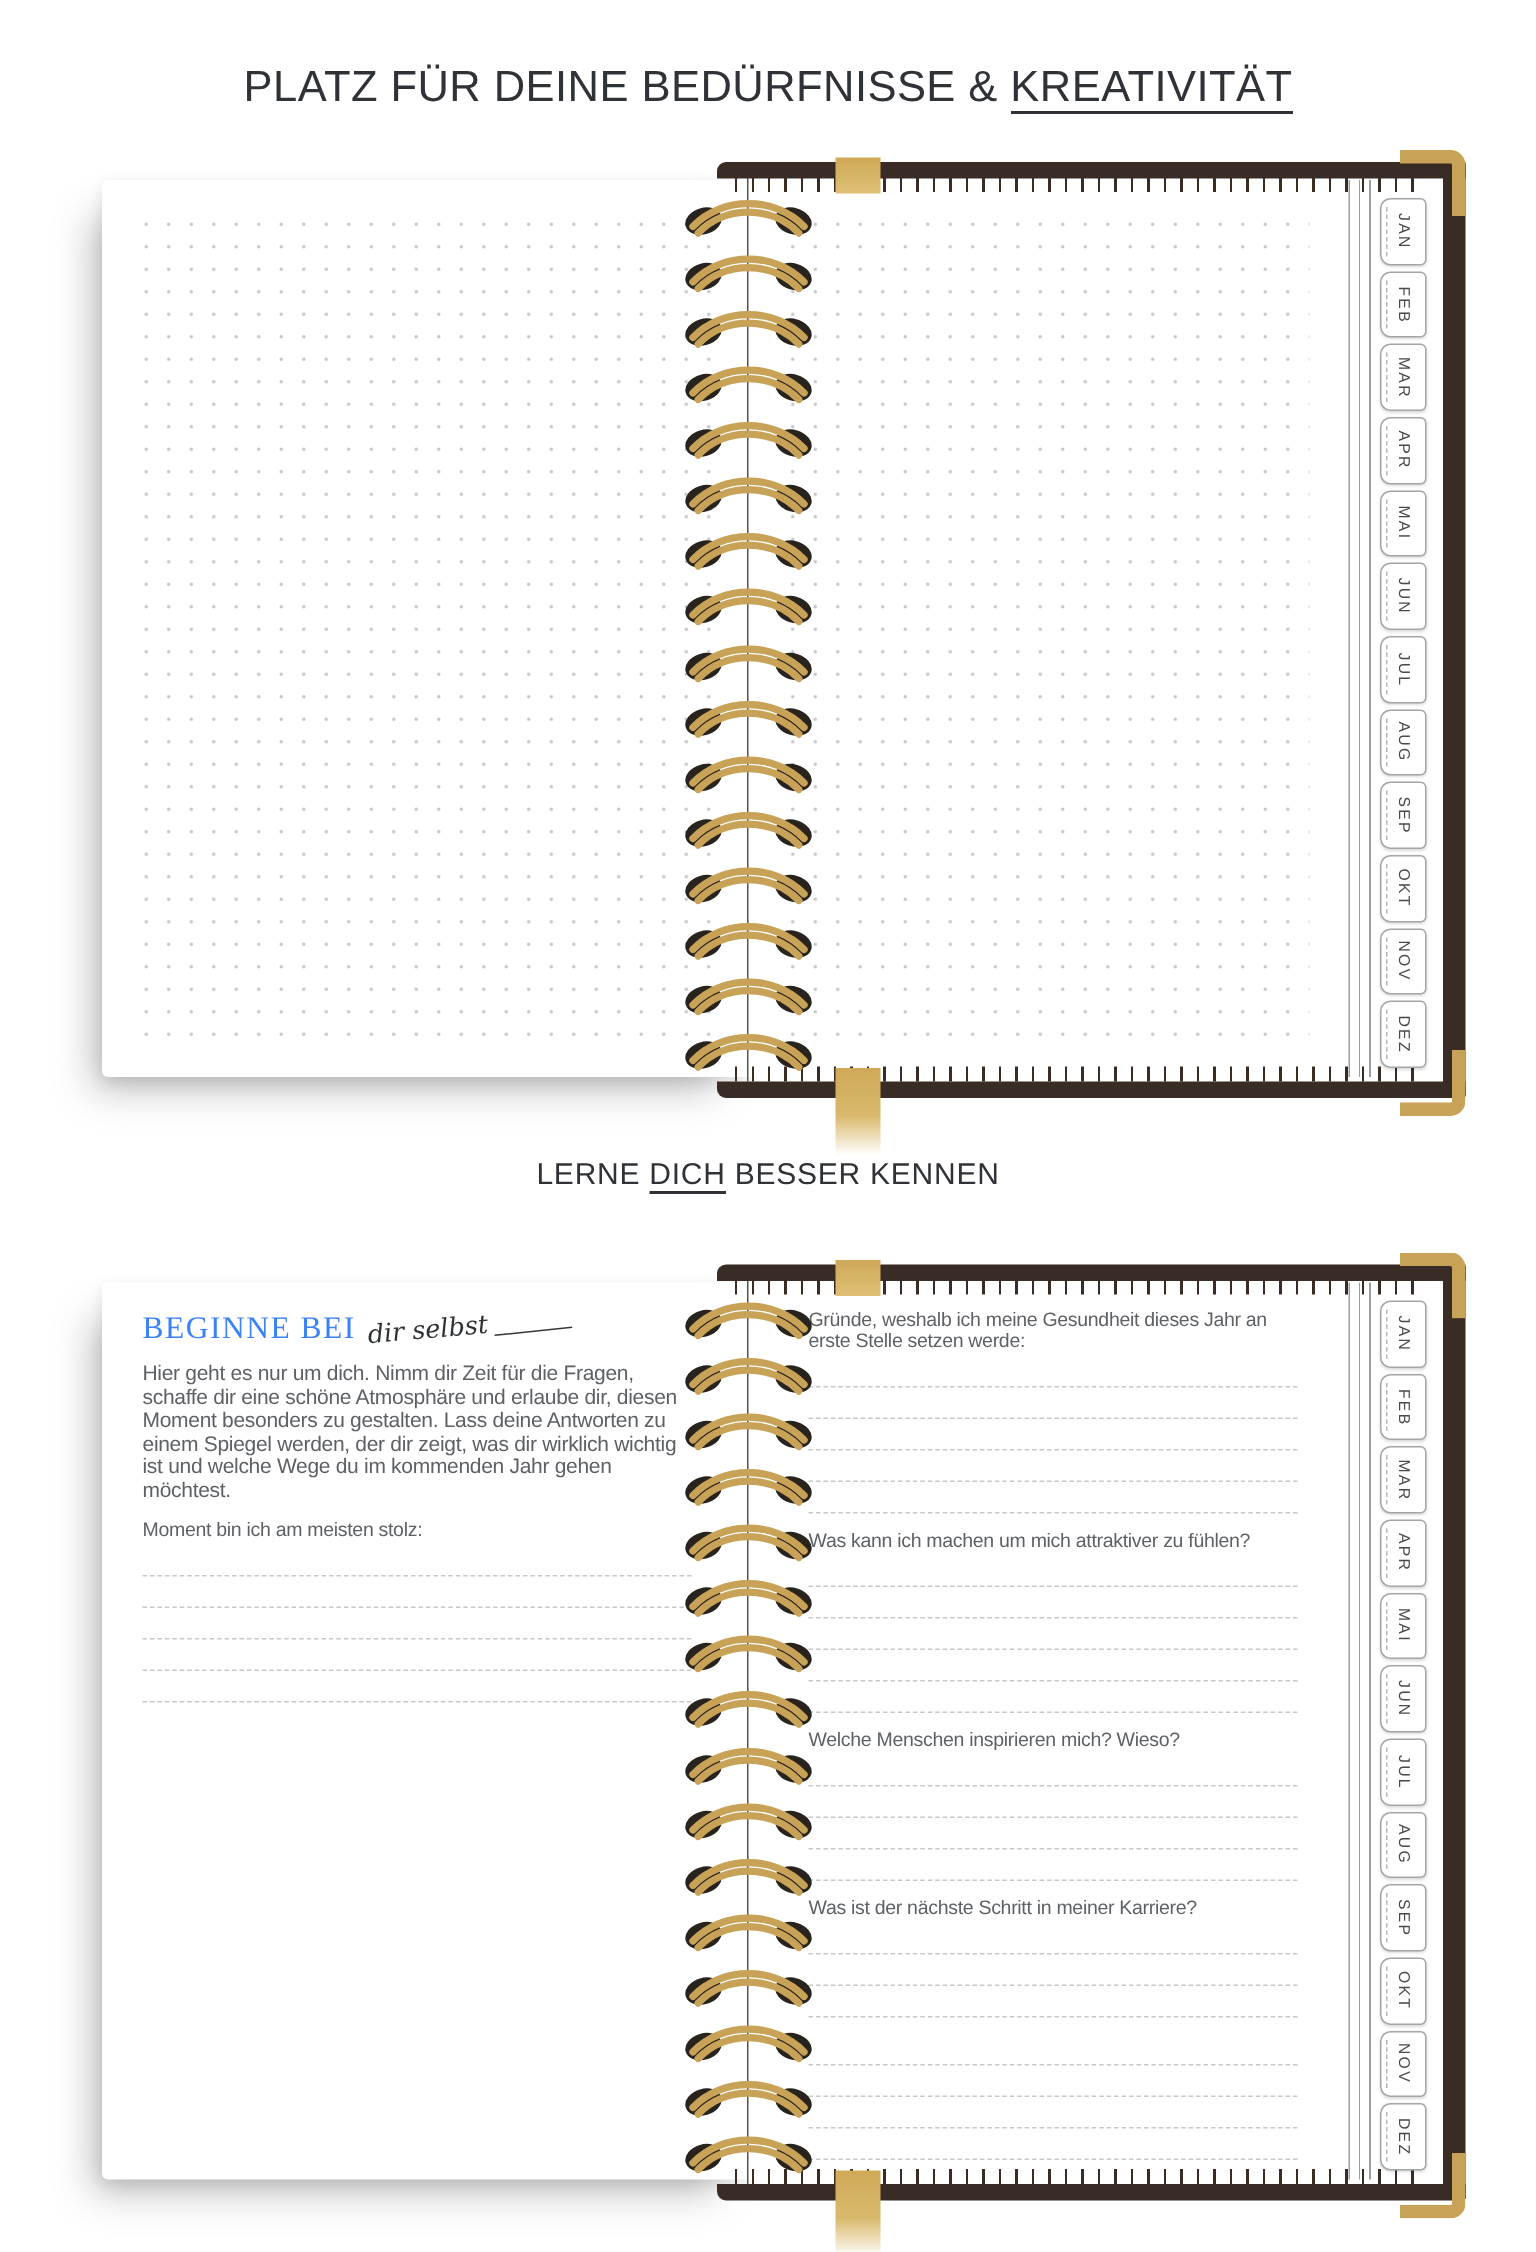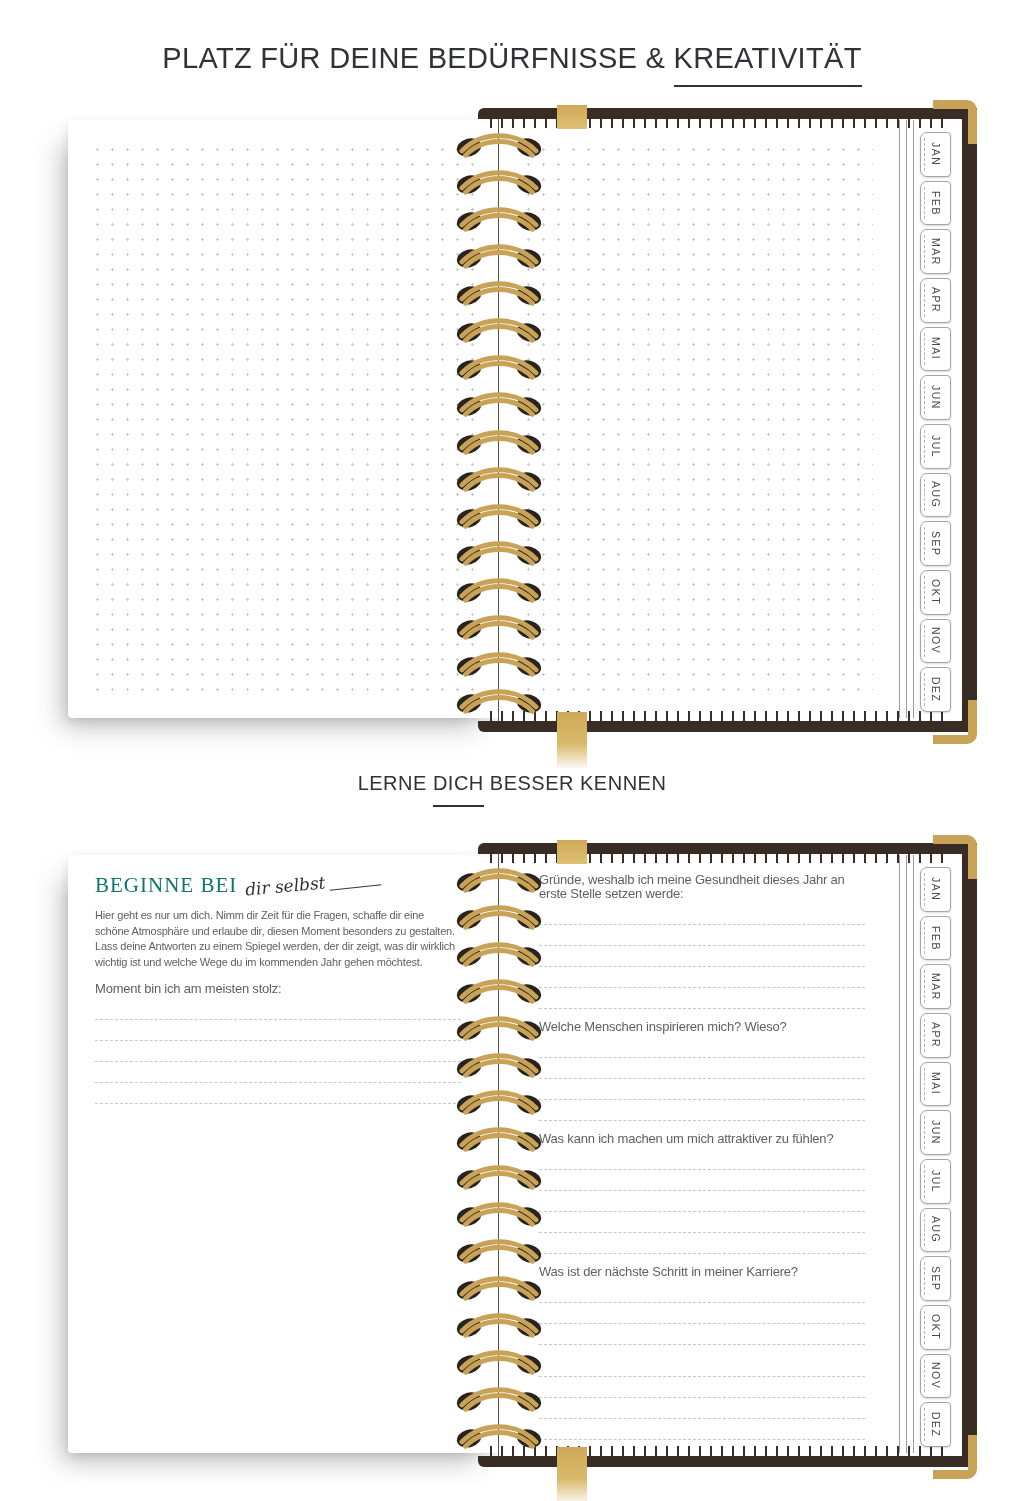--- a/index.html
+++ b/index.html
@@ -9,21 +9,21 @@
   *{box-sizing:border-box}
   html,body{margin:0;padding:0}
   body{width:1024px;height:1501px;background:#ffffff;position:relative;overflow:hidden;
        font-family:"Liberation Sans",sans-serif}
 
   
   .headline{position:absolute;left:0;right:0;margin:0;text-align:center;
     font-family:"Liberation Sans",sans-serif;font-weight:500;color:var(--heading)}
   .h-top{top:42px;font-size:29px;letter-spacing:.3px}
   .h-bottom{top:772px;font-size:20px;letter-spacing:.5px}
-  .headline .u{border-bottom:2px solid var(--heading);padding-bottom:11px}
+  .headline .u{border-bottom:2px solid var(--heading);padding-bottom:0}
 
   
   .notebook{position:absolute;left:60px;width:917px;height:672px}
   .nb-top{top:100px}
   .nb-bottom{top:835px}
 
   .cover-top{position:absolute;left:418px;top:8px;width:499px;height:11px;background:var(--cover);
     border-radius:6px 2px 0 0;z-index:4}
   .cover-bottom{position:absolute;left:418px;top:621px;width:499px;height:11px;background:var(--cover);
     border-radius:0 0 2px 6px;z-index:4}
@@ -68,26 +68,26 @@
   .ribbon{position:absolute;left:497px;width:30px;z-index:6}
   .ribbon-top{top:5px;height:24px;background:linear-gradient(180deg,#cfa958,#debf75)}
   .ribbon-bottom{top:612px;height:58px;
     background:linear-gradient(180deg,#cfa958 0%,#d9b96c 55%,rgba(217,185,108,0) 100%)}
 
   
   .page-inner{position:absolute;inset:0;color:var(--text)}
   .left-inner{padding:16px 38px 0 27px}
   .right-inner{padding:16px 30px 0 40px}
   .title-row{display:flex;align-items:baseline;margin-top:2px;white-space:nowrap}
-  .title-serif{font-family:"Liberation Serif",serif;font-size:21px;letter-spacing:1px;color:#0f766e}
+  .title-serif{font-family:"Liberation Serif",serif;font-size:21px;letter-spacing:1px;color:#3b82f6}
   .title-script{font-family:"DejaVu Serif",serif;font-style:italic;font-size:17px;margin-left:8px;
     color:#2e3134;display:inline-block;transform:rotate(-5deg)}
   .flourish{width:52px;border-top:1.2px solid #33363a;margin-left:4px;display:inline-block;
     transform:rotate(-6deg) translateY(-4px)}
-  .intro{margin:10px 0 0;font-size:11px;line-height:15.5px;letter-spacing:-.2px}
+  .intro{margin:10px 0 0;font-size:14px;line-height:15.5px;letter-spacing:-.2px}
   .questions{margin-top:12px}
   .right-inner .questions{margin-top:2px}
   .qblock{margin-bottom:11px}
   .qlabel{font-size:13px;line-height:14px;letter-spacing:-.2px;margin-bottom:3px}
   .qline{height:21px;border-bottom:1px dashed #c6c8ca}
 </style>
 </head>
 <body>
 
 <h1 class="headline h-top"><span>PLATZ FÜR DEINE BEDÜRFNISSE &amp; </span><span class="u">KREATIVITÄT</span><span></span></h1>
@@ -257,29 +257,29 @@
       <div class="questions">
           <div class="qblock">
             <div class="qlabel">Gründe, weshalb ich meine Gesundheit dieses Jahr an erste Stelle setzen werde:</div>
             <div class="qline"></div>
             <div class="qline"></div>
             <div class="qline"></div>
             <div class="qline"></div>
             <div class="qline"></div>
           </div>
           <div class="qblock">
+            <div class="qlabel">Was kann ich machen um mich attraktiver zu fühlen?</div>
+            <div class="qline"></div>
+            <div class="qline"></div>
+            <div class="qline"></div>
+            <div class="qline"></div>
+            <div class="qline"></div>
+          </div>
+          <div class="qblock">
             <div class="qlabel">Welche Menschen inspirieren mich? Wieso?</div>
-            <div class="qline"></div>
-            <div class="qline"></div>
-            <div class="qline"></div>
-            <div class="qline"></div>
-          </div>
-          <div class="qblock">
-            <div class="qlabel">Was kann ich machen um mich attraktiver zu fühlen?</div>
-            <div class="qline"></div>
             <div class="qline"></div>
             <div class="qline"></div>
             <div class="qline"></div>
             <div class="qline"></div>
           </div>
           <div class="qblock">
             <div class="qlabel">Was ist der nächste Schritt in meiner Karriere?</div>
             <div class="qline"></div>
             <div class="qline"></div>
             <div class="qline"></div>

